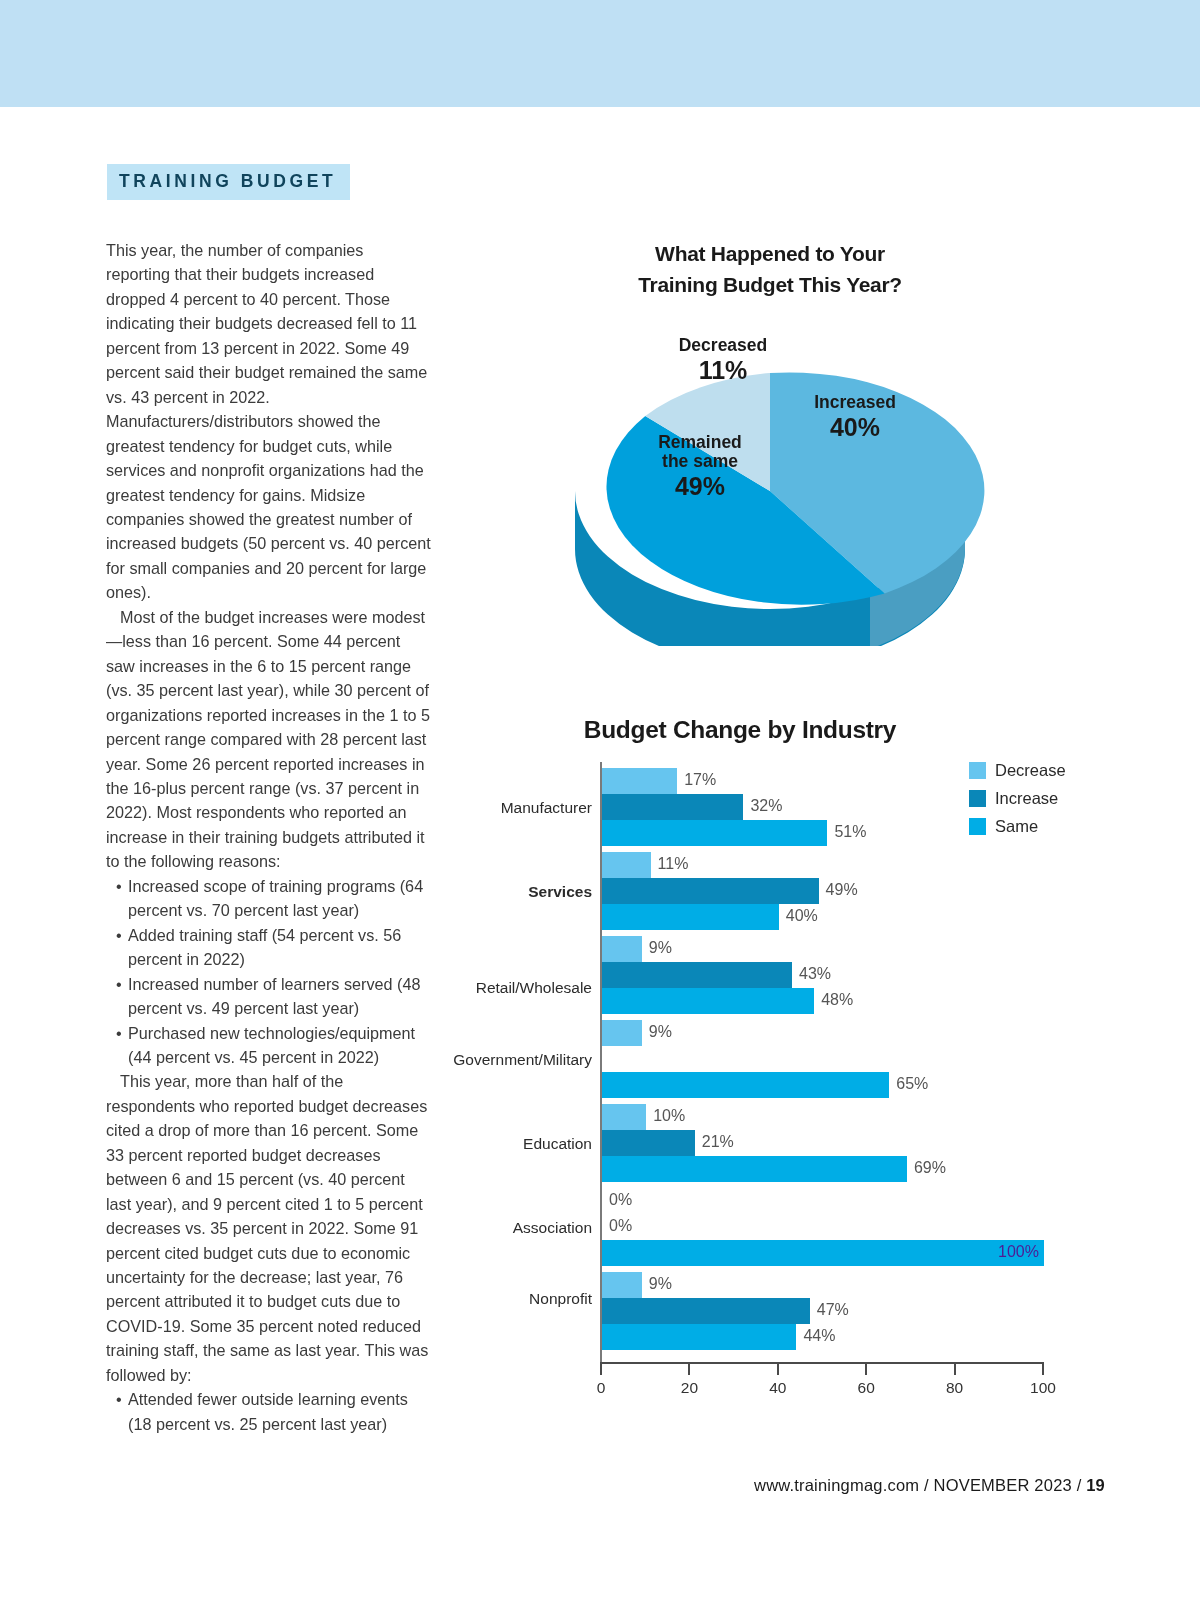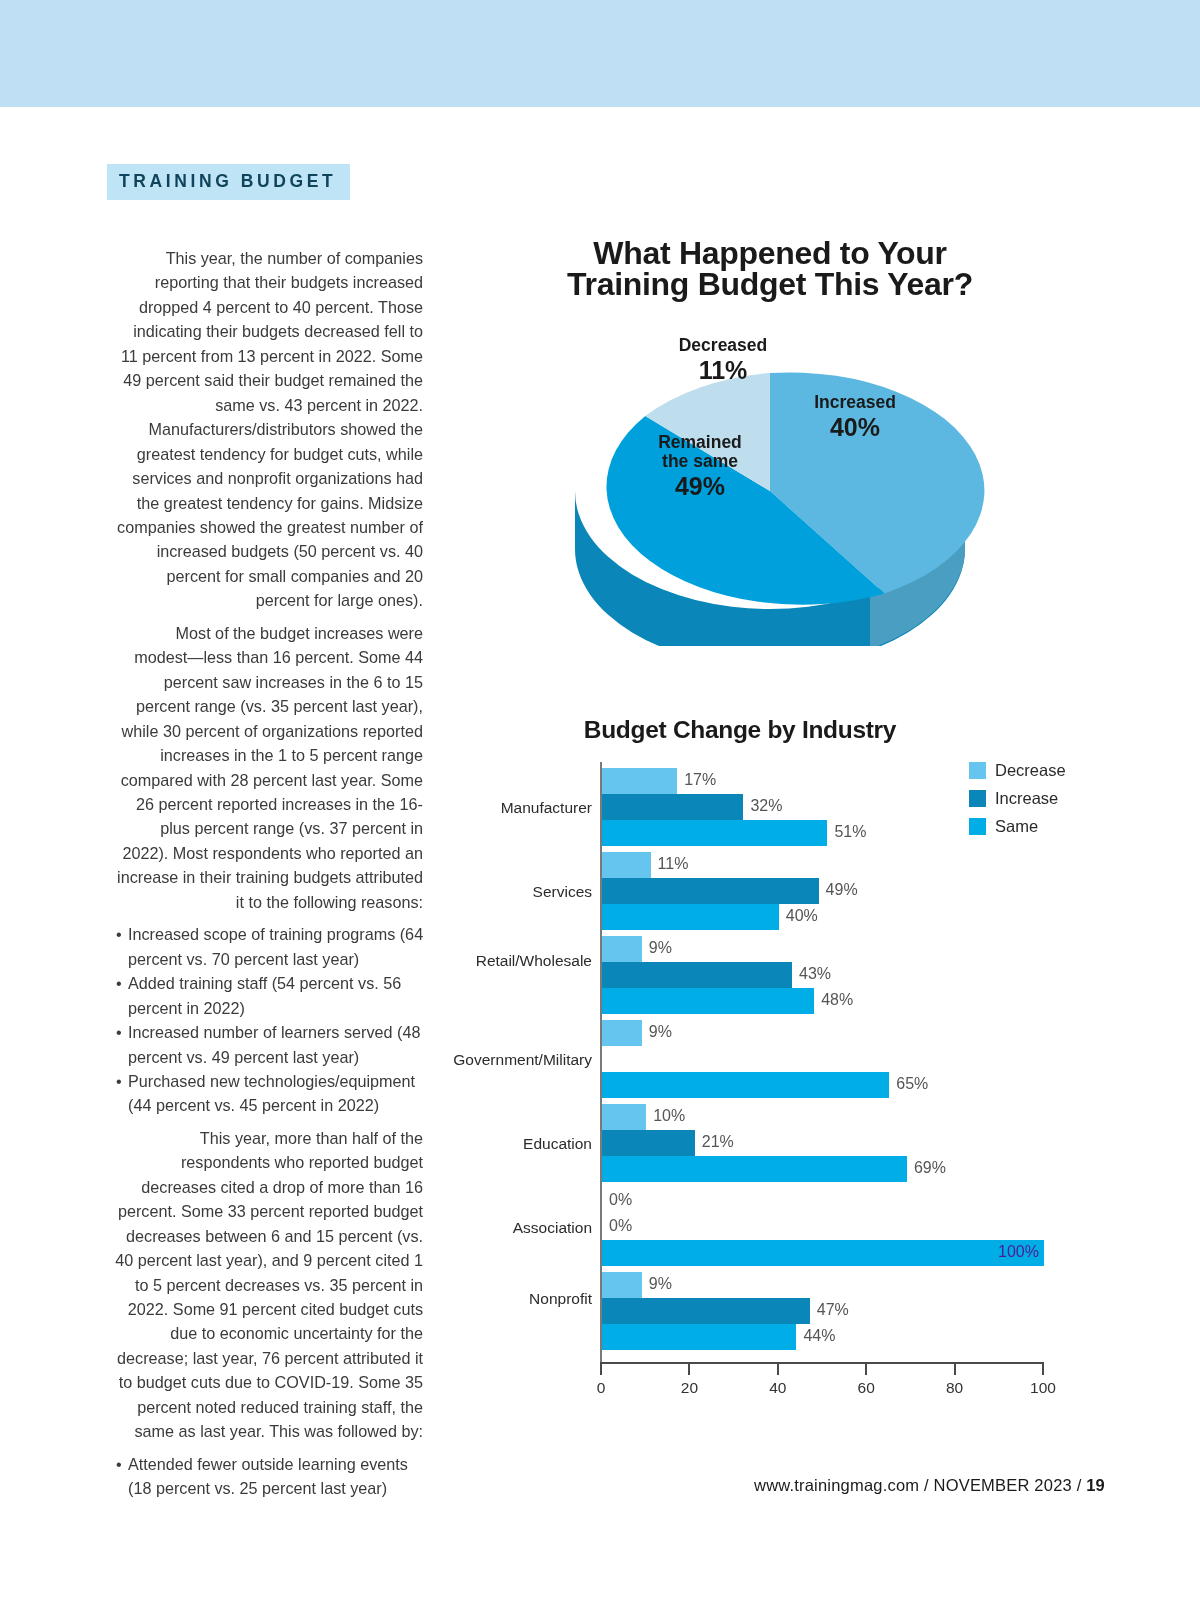--- a/index.html
+++ b/index.html
@@ -28,34 +28,34 @@
     padding:7px 14px 8px 12px;
   }
 
   
   .copy{
     position:absolute; left:106px; top:238px; width:325px;
     font-size:16.2px; line-height:24.45px;
     color:#3b3b3b;
     font-family:"Liberation Sans", sans-serif;
   }
-  .copy p{ margin:8px; text-align:right; }
+  .copy p{ margin:0; text-align:left; }
   .copy p.indent{ text-indent:14px; }
   .copy ul{ margin:0; padding:0; list-style:none; }
   .copy ul li{
     position:relative; padding-left:22px; margin:0;
   }
   .copy ul li::before{
     content:"\2022"; position:absolute; left:10px; top:0;
   }
 
   
   .pie-wrap{ position:absolute; left:540px; top:238px; width:460px; height:410px; }
   .pie-title{
-    text-align:center; font-size:32px; font-weight:bold; line-height:31px;
+    text-align:center; font-size:21px; font-weight:bold; line-height:31px;
     color:#1a1a1a; letter-spacing:-0.3px;
   }
   .pie-stage{ position:absolute; left:0; top:78px; width:460px; height:330px; }
   .pie-stage svg{ display:block; }
   .pie-label{
     position:absolute; text-align:center; color:#1a1a1a; font-weight:bold;
     line-height:1.08;
   }
   .pie-label .nm{ display:block; font-size:17.5px; }
   .pie-label .vl{ display:block; font-size:25px; margin-top:2px; }
@@ -218,36 +218,36 @@
           <div class="bar-row" style="top: 26px; width: 442px;">
             <div class="bar" style="width: 141.44px; background: rgb(10, 135, 184);"></div>
             <div class="bar-val" style="left: 148.44px;">32%</div>
           </div>
           <div class="bar-row" style="top: 52px; width: 442px;">
             <div class="bar" style="width: 225.42px; background: rgb(0, 173, 230);"></div>
             <div class="bar-val" style="left: 232.42px;">51%</div>
           </div>
         </div>
         <div class="group" style="top: 90px; height: 84px;">
-          <div class="cat-label" style="top: 31px; left: 0px; width: 152px;">Services</div>
+          <div class="cat-label" style="top: 31px; left: 0px; width: 152px; font-weight: bold;">Services</div>
           <div class="bar-row" style="top: 0px; width: 442px;">
             <div class="bar" style="width: 48.62px; background: rgb(102, 197, 239);"></div>
             <div class="bar-val" style="left: 55.62px;">11%</div>
           </div>
           <div class="bar-row" style="top: 26px; width: 442px;">
             <div class="bar" style="width: 216.58px; background: rgb(10, 135, 184);"></div>
             <div class="bar-val" style="left: 223.58px;">49%</div>
           </div>
           <div class="bar-row" style="top: 52px; width: 442px;">
             <div class="bar" style="width: 176.8px; background: rgb(0, 173, 230);"></div>
             <div class="bar-val" style="left: 183.8px;">40%</div>
           </div>
         </div>
         <div class="group" style="top: 174px; height: 84px;">
-          <div class="cat-label" style="top: 16px; left: 0px; width: 152px;">Retail/Wholesale</div>
+          <div class="cat-label" style="top: 43px; left: 0px; width: 152px;">Retail/Wholesale</div>
           <div class="bar-row" style="top: 0px; width: 442px;">
             <div class="bar" style="width: 39.78px; background: rgb(102, 197, 239);"></div>
             <div class="bar-val" style="left: 46.78px;">9%</div>
           </div>
           <div class="bar-row" style="top: 26px; width: 442px;">
             <div class="bar" style="width: 190.06px; background: rgb(10, 135, 184);"></div>
             <div class="bar-val" style="left: 197.06px;">43%</div>
           </div>
           <div class="bar-row" style="top: 52px; width: 442px;">
             <div class="bar" style="width: 212.16px; background: rgb(0, 173, 230);"></div>

